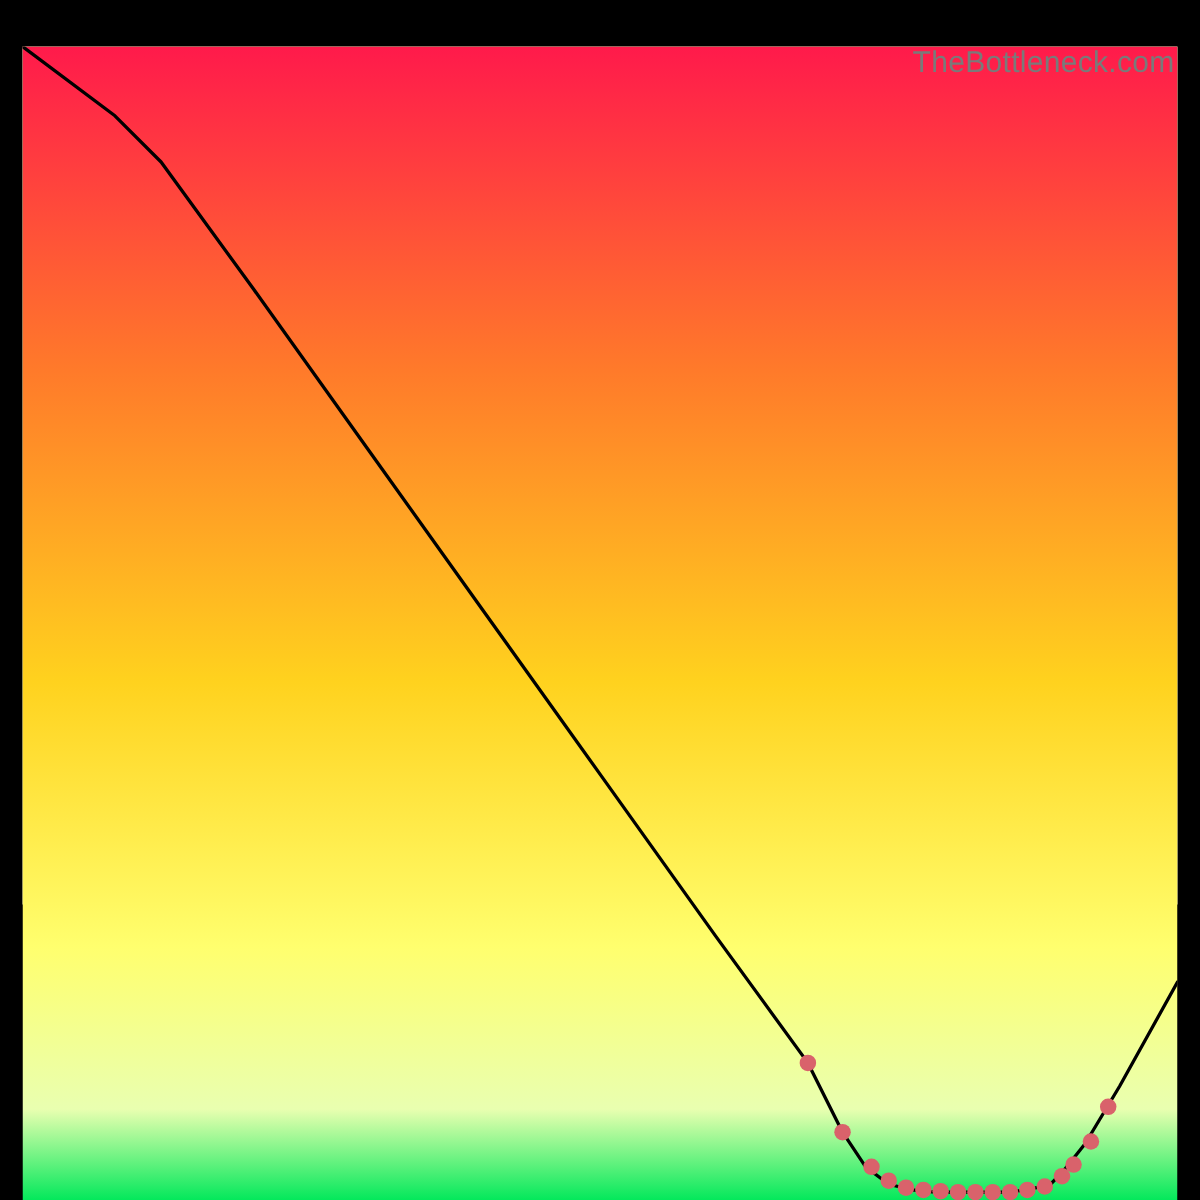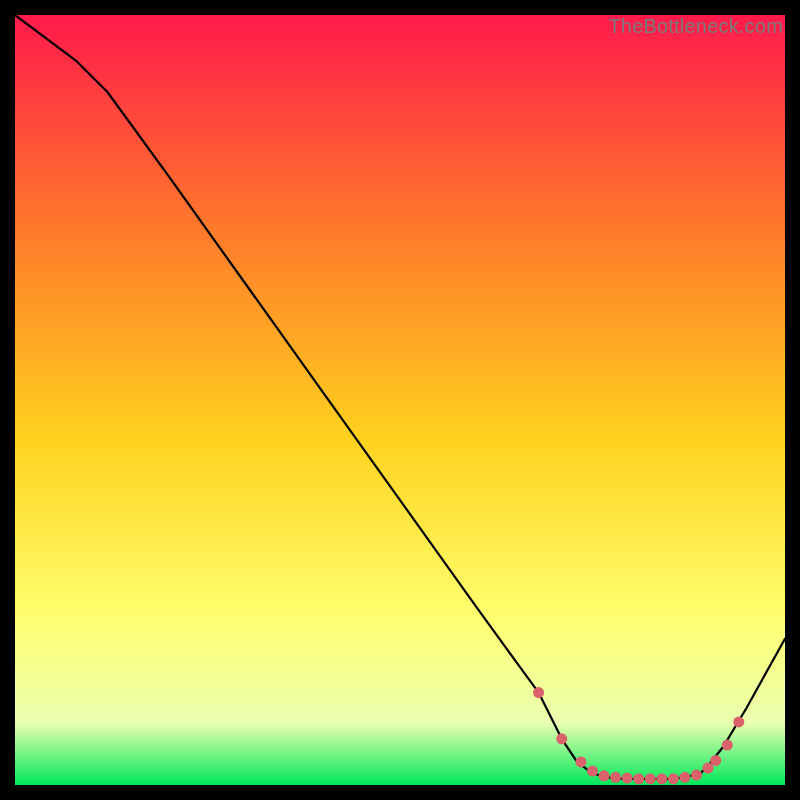--- a/index.html
+++ b/index.html
@@ -7,21 +7,21 @@
     padding: 0;
     width: 800px;
     height: 800px;
     background: #000;
     overflow: hidden;
     font-family: Arial, Helvetica, sans-serif;
   }
   .frame {
     position: absolute;
     left: 15px;
-    top: 15px;
+    top: 31px;
     width: 770px;
     height: 572px;
     background: #fef9c3;
   }
   .plot {
     position: absolute;
     left: 0;
     top: 0;
     width: 770px;
     height: 770px;

